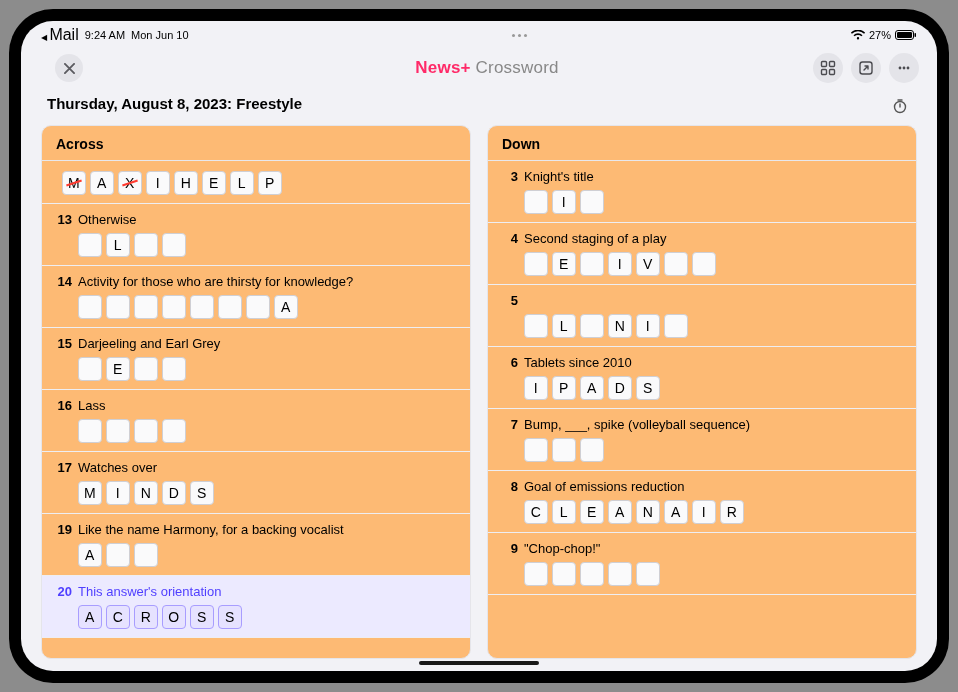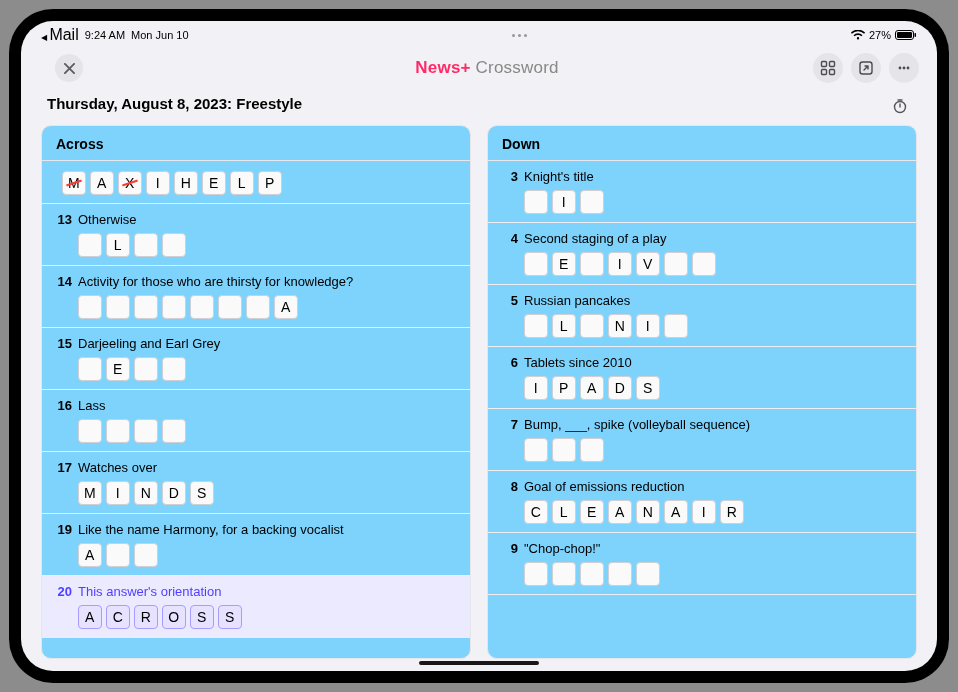--- a/index.html
+++ b/index.html
@@ -85,21 +85,21 @@
   }
   .subheader h2 { font-size:15px; font-weight:700; }
   .timer-btn {
     width:22px; height:22px; display:flex; align-items:center; justify-content:center;
     color:#555;
   }
   .columns {
     flex:1; display:flex; gap:16px; padding:0 20px 12px 20px; overflow:hidden;
   }
   .col {
-    flex:1; background:#7dd3fc; border-radius:10px; overflow:hidden;
+    flex:1; background:#fdba74; border-radius:10px; overflow:hidden;
     display:flex; flex-direction:column; border:1px solid #e5e5ea;
   }
   .col-header {
     font-weight:700; font-size:14px; padding:10px 14px 8px; border-bottom:1px solid #e8e8ec;
   }
   .clue-list { flex:1; overflow-y:auto; }
   .clue {
     border-bottom:1px solid #eeeef2; padding:8px 14px;
   }
   .clue.selected { background:#eceaff; }
@@ -344,21 +344,20 @@
                 <div class="cell"></div>
                 <div class="cell">I</div>
                 <div class="cell">V</div>
                 <div class="cell"></div>
                 <div class="cell"></div>
               </div>
             </div>
             <div class="clue">
               <div class="clue-text-row">
                 <span class="clue-num">5</span>
-                <span class="clue-text">Russian pancakes</span>
               </div>
               <div class="cells">
                 <div class="cell"></div>
                 <div class="cell">L</div>
                 <div class="cell"></div>
                 <div class="cell">N</div>
                 <div class="cell">I</div>
                 <div class="cell"></div>
               </div>
             </div>

